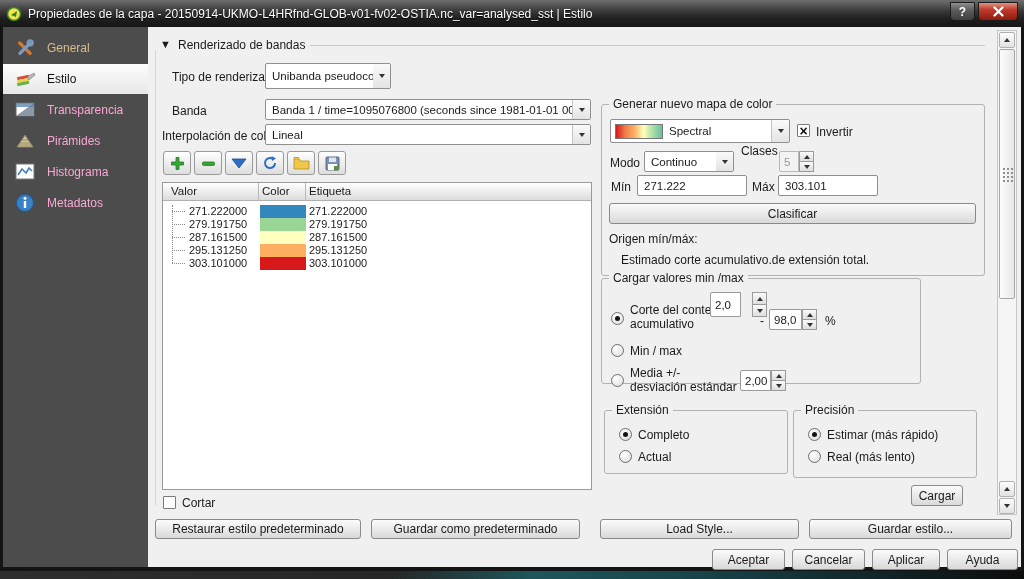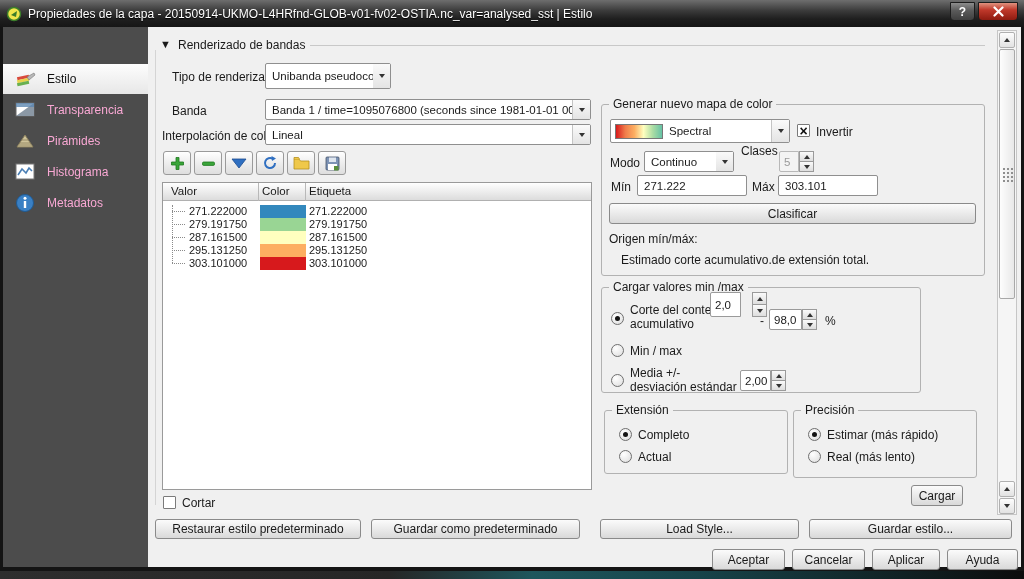--- a/index.html
+++ b/index.html
@@ -122,20 +122,30 @@
     <div class="win-btn help-btn">
       <span>?</span>
     </div>
     <div class="win-btn close-btn">
       <svg width="11" height="11" viewBox="0 0 11 11">
         <path d="M1.5 1.5 L9.5 9.5 M9.5 1.5 L1.5 9.5" stroke="#ffffff" stroke-width="2.2" stroke-linecap="round"></path>
       </svg>
     </div>
 
     <div class="abs sidebar">
+      <div class="sb-item warm" style="top:6px;">
+        <span class="sb-icon">
+          <svg width="22" height="22" viewBox="0 0 22 22">
+            <rect x="2" y="9.5" width="18" height="3.4" rx="1.6" fill="#d8772b" transform="rotate(45 11 11)"></rect>
+            <rect x="2" y="9.5" width="18" height="3.4" rx="1.6" fill="#7d9cc0" transform="rotate(-45 11 11)"></rect>
+            <circle cx="16.2" cy="5.8" r="2.6" fill="none" stroke="#7d9cc0" stroke-width="2"></circle>
+          </svg>
+        </span>
+        <span class="sb-label">General</span>
+      </div>
       <div class="sb-item selected" style="top:37px;">
         <span class="sb-icon">
           <svg width="22" height="22" viewBox="0 0 22 22">
             <rect x="3" y="8" width="12" height="3" fill="#d94a3c" transform="rotate(-12 9 9)"></rect>
             <rect x="3" y="11" width="12" height="3" fill="#e8d44d" transform="rotate(-12 9 12)"></rect>
             <rect x="3" y="14" width="12" height="3" fill="#69b050" transform="rotate(-12 9 15)"></rect>
             <path d="M13 9 L20 5 L21 7 L15 12 Z" fill="#b9b9b9" stroke="#777" stroke-width="0.6"></path>
           </svg>
         </span>
         <span class="sb-label">Estilo</span>
@@ -335,21 +345,21 @@
     <div class="combo" style="left:778px;top:175px;width:100px;height:21px;">
       <span class="cval">303.101</span>
     </div>
 
     <div class="btn" style="left:609px;top:203px;width:367px;height:21px;">
       <span>Clasificar</span>
     </div>
     <span class="note" style="left:609px;top:232px;">Origen mín/máx:</span>
     <span class="note" style="left:621px;top:253px;">Estimado corte acumulativo.de extensión total.</span>
 
-    <div class="groupbox" style="left:601px;top:287px;width:320px;height:106px;">
+    <div class="groupbox" style="left:601px;top:278px;width:320px;height:106px;">
       <span class="gtitle">Cargar valores min /max</span>
     </div>
     <div class="radio sel" style="left:611px;top:312px;"></div>
     <span class="lbl" style="left:630px;top:303px;">Corte del conteo</span>
     <span class="lbl" style="left:630px;top:317px;">acumulativo</span>
     <div class="spin" style="left:710px;top:292px;height:25px;gap:11px;">
       <span class="sval" style="width:31px;">2,0</span>
       <span class="sbtns">
         <span class="sbtn">
             <span class="tri-up s"></span>

